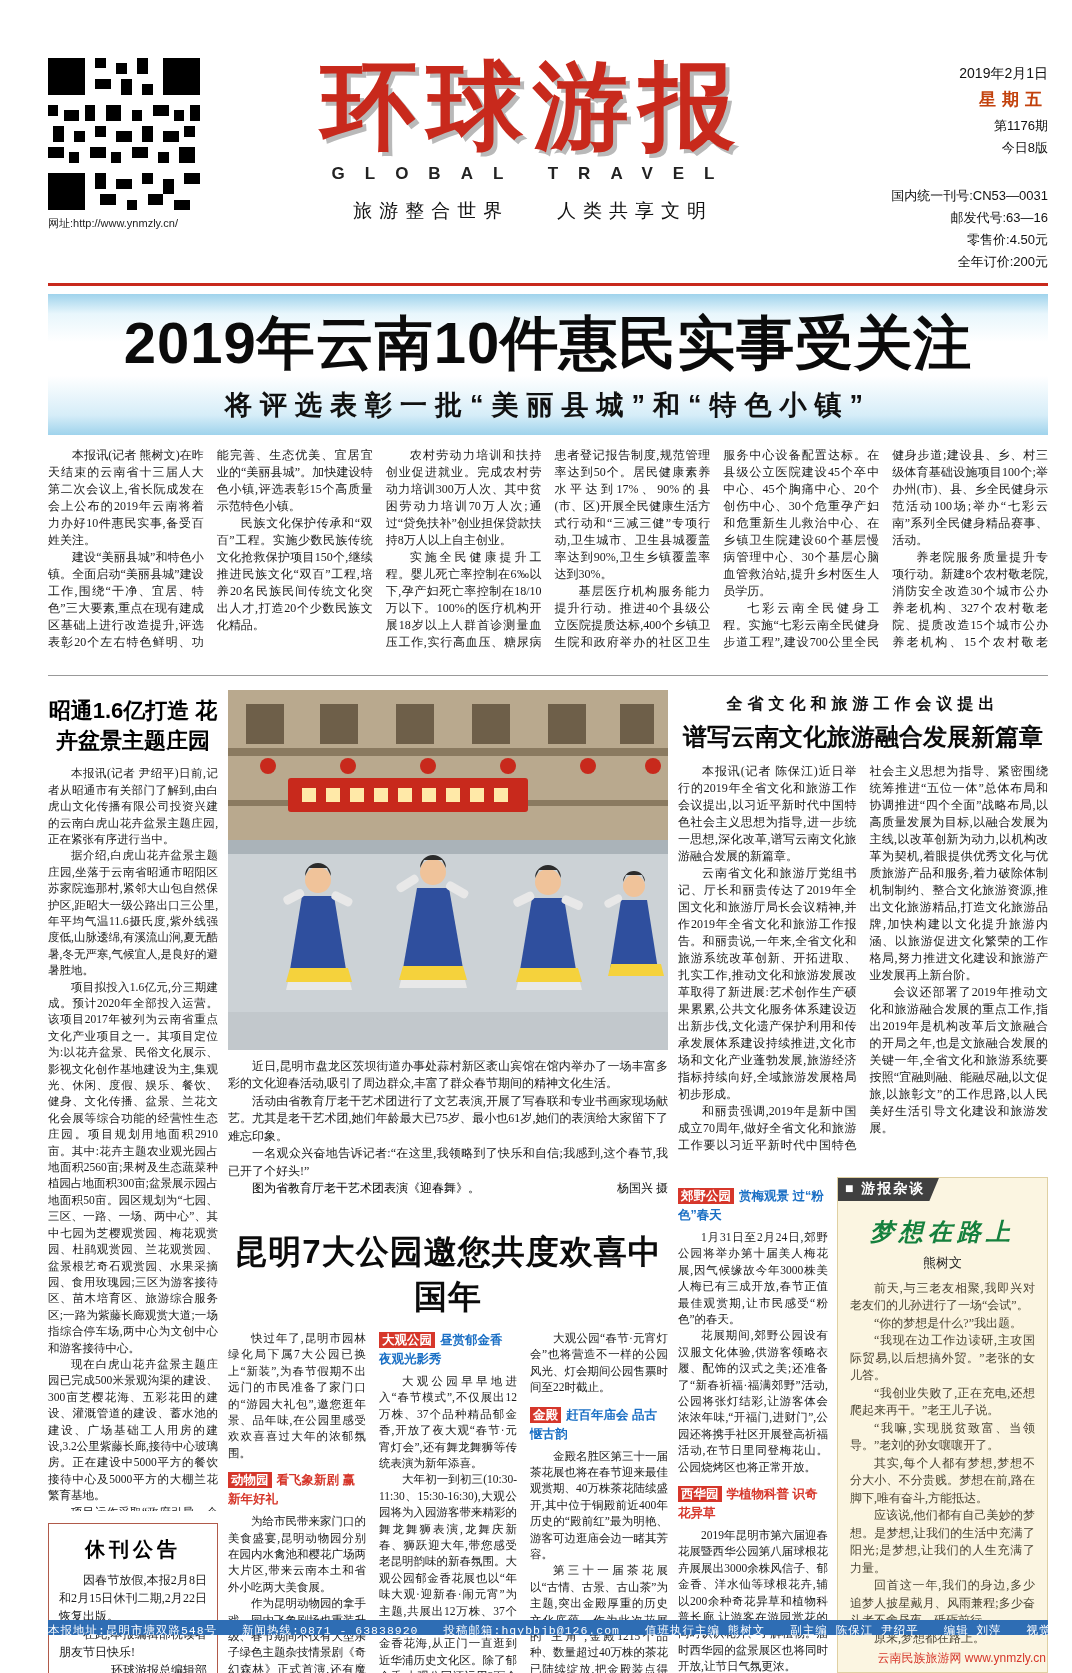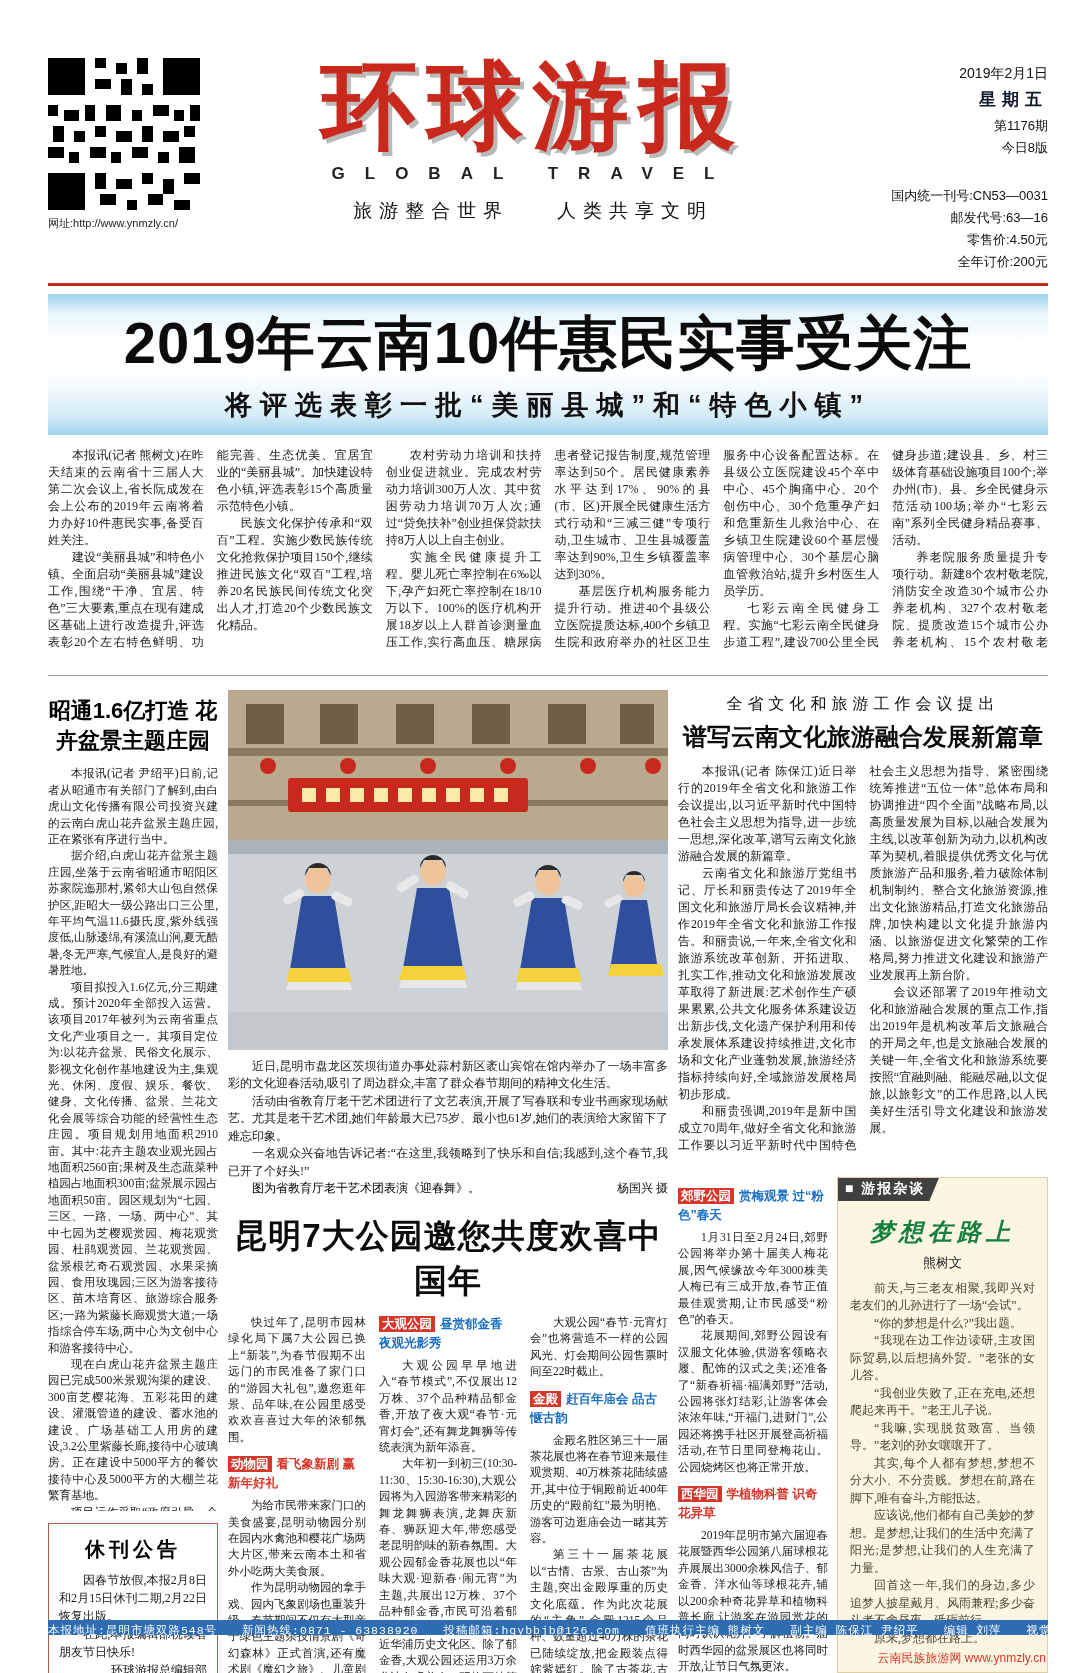--- a/index.html
+++ b/index.html
@@ -15,21 +15,21 @@
   .paper-title{margin:0;font-size:96px;line-height:1.0;font-weight:900;color:#c8291c;
       letter-spacing:10px;font-family:"DejaVu Serif","Liberation Serif",serif;
       text-shadow:4px 4px 0 #b9b9b9;}
   .paper-en{font-size:17px;letter-spacing:20px;color:#222;margin-top:10px;
       font-family:"Liberation Sans",sans-serif;font-weight:bold;}
   .slogan{font-size:19px;color:#111;margin-top:14px;letter-spacing:7px;font-weight:normal;}
   .slogan span{margin:0 18px;}
   .pub-info{flex:0 0 200px;text-align:right;font-size:13px;color:#111;line-height:1.7;
       font-family:"Liberation Sans",sans-serif;padding-top:4px;}
   .pub-info .date{font-size:14px;}
-  .pub-info .weekday{color:#0f172a;font-size:17px;font-weight:bold;letter-spacing:6px;}
+  .pub-info .weekday{color:#c2410c;font-size:17px;font-weight:bold;letter-spacing:6px;}
   .pub-info .gap{height:26px;}
   .red-rule{height:3px;background:#c8291c;margin:10px 24px 0 48px;}
 
   
   .lead-band{margin:8px 24px 0 48px;text-align:center;padding:16px 0 12px;
       background:linear-gradient(180deg,#8fccе8 0%,#aadcf2 2%,#e8f6fc 14%,#ffffff 34%,
                  #ffffff 58%,#d6edf8 86%,#9fd3ec 100%);
       background:linear-gradient(180deg,#9fd3ec 0%,#e8f6fc 14%,#ffffff 34%,#ffffff 58%,#d6edf8 86%,#9fd3ec 100%);}
   .lead-headline{margin:0;font-size:58px;line-height:1.15;font-weight:900;color:#0b0b0b;
       font-family:"Liberation Sans","DejaVu Sans",sans-serif;letter-spacing:1px;}
@@ -55,32 +55,32 @@
   .notice p.para{font-size:12px;line-height:18px;}
   .notice .sign{text-align:right;font-size:12px;line-height:18px;color:#111;}
 
   .center{flex:0 0 440px;width:440px;}
   .photo-frame{width:440px;height:360px;display:block;}
   .caption{margin-top:8px;}
   .caption p.para{font-size:12px;line-height:17.5px;}
   .cap-last{margin:0;display:flex;justify-content:space-between;font-size:12px;line-height:17.5px;}
   .cap-last .cap-txt{text-indent:2em;}
   .credit{color:#111;}
-  .parks-title{margin:16px 0 10px;text-align:center;font-size:33px;font-weight:900;color:#0b0b0b;
+  .parks-title{margin:32px 0 10px;text-align:center;font-size:33px;font-weight:900;color:#0b0b0b;
       font-family:"Liberation Sans",sans-serif;letter-spacing:1px;}
   .parks-cols{column-count:3;column-gap:13px;height:438px;overflow:hidden;}
   .parks-cols p.para,.pcol4 p.para{font-size:11.5px;line-height:16.4px;}
   .park-tag{margin:9px 0 5px;font-family:"Liberation Sans",sans-serif;}
   .tag-name{background:#d6372b;color:#fff;font-weight:bold;font-size:12.5px;padding:1px 3px;}
   .tag-sub{font-weight:bold;font-size:12.5px;margin-left:5px;}
   .tag-sub.red{color:#d6372b;}
   .tag-sub.blue{color:#1a6fc4;}
 
   .right{flex:1;min-width:0;}
-  .kicker{text-align:center;font-size:16px;font-weight:normal;letter-spacing:5px;color:#111;
+  .kicker{text-align:center;font-size:16px;font-weight:bold;letter-spacing:5px;color:#111;
       margin:4px 0 6px;font-family:"Liberation Sans",sans-serif;}
   .culture-title{margin:0 0 10px;text-align:center;font-size:24px;font-weight:900;color:#0b0b0b;
       font-family:"Liberation Sans",sans-serif;}
   .culture-body{column-count:2;column-gap:13px;height:404px;overflow:hidden;}
   .culture-body p.para{font-size:12px;line-height:17px;}
   .right-bottom{display:flex;gap:9px;margin-top:10px;}
   .pcol4{flex:0 0 150px;width:150px;height:496px;overflow:hidden;}
   .essay{flex:1;position:relative;background:#fbf5e1;border:1px solid #dfd0a2;
       padding:34px 12px 10px;height:450px;overflow:hidden;}
   .essay-tab{position:absolute;top:-1px;left:-1px;background:#404040;color:#fff;

